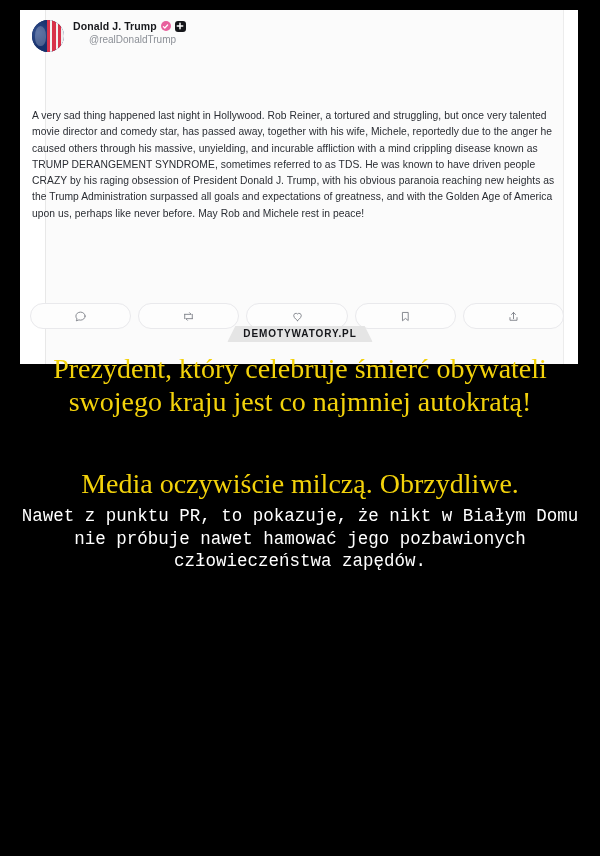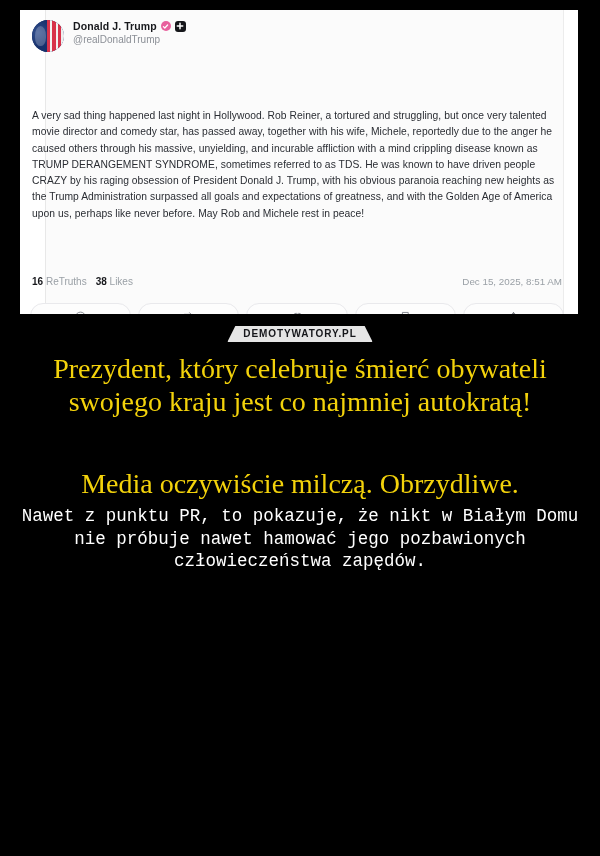--- a/index.html
+++ b/index.html
@@ -7,21 +7,21 @@
     width:600px; height:856px;
     background:#000;
     font-family:"Liberation Sans", sans-serif;
     overflow:hidden;
   }
 
   
   #post-card {
     position:absolute;
     left:20px; top:10px;
-    width:558px; height:304px;
+    width:558px; height:354px;
     background:#ffffff;
     overflow:hidden;
   }
   #card-rail {
     position:absolute;
     left:25px; top:0; width:1px; height:100%;
     background:#e8e8e8;
   }
   #card-rail-right {
     position:absolute;
@@ -79,21 +79,21 @@
   }
   #verified-badge svg { width:7px; height:7px; display:block; }
   #plus-badge {
     width:11px; height:11px; border-radius:3px;
     background:#15161a;
     display:inline-flex; align-items:center; justify-content:center;
     flex:none;
   }
   #plus-badge svg { width:8px; height:8px; display:block; }
   #handle {
-    font-size:10px; color:#8b8f96; margin-top:2px;
+    font-size:10px; color:#8b8f96; margin-top:2px;margin-left:16px;
   }
 
   
   #post-body {
     position:absolute;
     left:12px; right:16px; top:62px;
     font-size:10.3px;
     line-height:16.3px;
     color:#2a2d33;
     letter-spacing:0.005em;
@@ -198,27 +198,20 @@
               <path d="M5 1.6 V8.4 M1.6 5 H8.4" stroke="#ffffff" stroke-width="1.9" stroke-linecap="round"></path>
             </svg>
         </span>
       </div>
       <div id="handle">@realDonaldTrump</div>
     </div>
   </div>
 
   <div id="post-body">A very sad thing happened last night in Hollywood. Rob Reiner, a tortured and struggling, but once very talented movie director and comedy star, has passed away, together with his wife, Michele, reportedly due to the anger he caused others through his massive, unyielding, and incurable affliction with a mind crippling disease known as TRUMP DERANGEMENT SYNDROME, sometimes referred to as TDS. He was known to have driven people CRAZY by his raging obsession of President Donald J. Trump, with his obvious paranoia reaching new heights as the Trump Administration surpassed all goals and expectations of greatness, and with the Golden Age of America upon us, perhaps like never before. May Rob and Michele rest in peace!</div>
 
-  <div id="stats-row">
-    <div id="counts">
-      <span class="count-group"><b>16</b> <span>ReTruths</span></span>
-      <span class="count-group"><b>38</b> <span>Likes</span></span>
-    </div>
-    <div id="timestamp">Dec 15, 2025, 8:51 AM</div>
-  </div>
 
   <div id="actions-row">
     <div class="action-btn">
       <svg viewBox="0 0 24 24">
           <path d="M20.5 11.3c0 4.1-3.8 7.4-8.5 7.4-1 0-2-.15-2.9-.43L4.2 20l1.4-3.5C4.3 15.1 3.5 13.3 3.5 11.3c0-4.1 3.8-7.4 8.5-7.4s8.5 3.3 8.5 7.4z"></path>
         </svg>
     </div>
     <div class="action-btn">
       <svg viewBox="0 0 24 24">
           <path d="M5 8h12l-3-3M19 16H7l3 3"></path>

